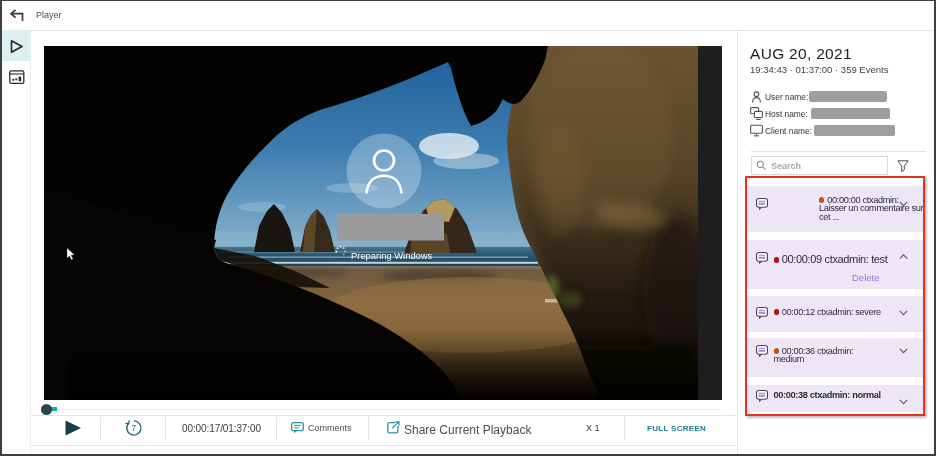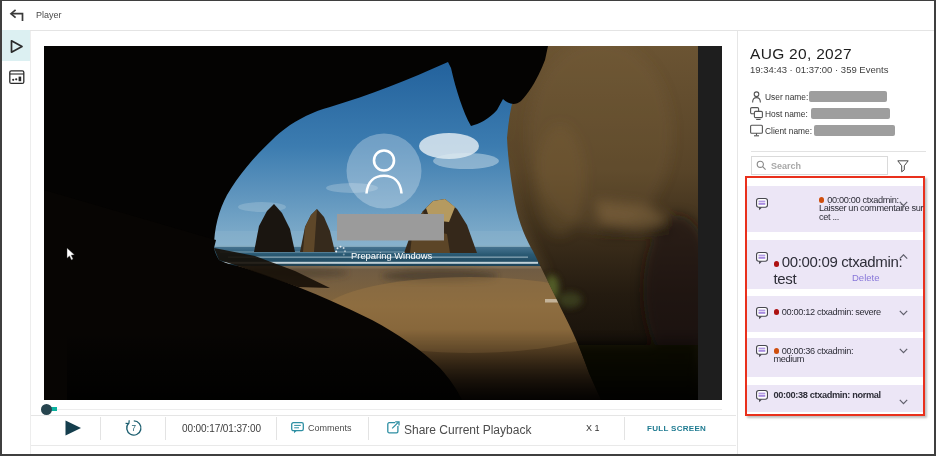--- a/index.html
+++ b/index.html
@@ -178,21 +178,21 @@
     <path d="M8,1.7 H2.2 A1.4,1.4 0 0 0 0.8,3.1 V10.4 A1.4,1.4 0 0 0 2.2,11.8 H9.5 A1.4,1.4 0 0 0 10.9,10.4 V5" fill="none" stroke="#2e8fa3" stroke-width="1.3"></path>
     <path d="M5.2,7.4 L11.5,1.1" fill="none" stroke="#2e8fa3" stroke-width="1.3"></path>
     <path d="M8.2,0.8 L12,0.8 L12,4.4" fill="none" stroke="#2e8fa3" stroke-width="1.3"></path>
   </svg>
   <div class="abs" style="left:404px;top:423px;font-size:12px;color:#4c4c4c;">Share Current Playback</div>
   <div class="abs" style="left:586px;top:423px;font-size:9px;color:#333;">X 1</div>
   <div class="sep" style="left:624px;"></div>
   <div class="abs" style="left:647px;top:423.5px;font-size:8px;font-weight:bold;letter-spacing:0.3px;color:#1f7b91;">FULL SCREEN</div>
 
   <div class="abs" style="left:737px;top:31px;width:199px;height:425px;background:#fff;border-left:1px solid #e6e6e6;"></div>
-  <div class="abs" style="left:750px;top:45px;font-size:15.5px;color:#1d1d1d;letter-spacing:0.3px;">AUG 20, 2027</div>
+  <div class="abs" style="left:750px;top:45px;font-size:15.5px;color:#1d1d1d;letter-spacing:0.3px;">AUG 20, 2021</div>
   <div class="abs" style="left:750px;top:64px;font-size:9.5px;color:#3f3f3f;">19:34:43 · 01:37:00 · 359 Events</div>
 
   <svg class="abs" style="left:751px;top:91px;" width="11" height="12" viewBox="0 0 11 12">
     <circle cx="5.5" cy="3.2" r="2.3" fill="none" stroke="#555" stroke-width="1.1"></circle>
     <path d="M1.6,11.5 C1.6,8 3.3,6.6 5.5,6.6 C7.7,6.6 9.4,8 9.4,11.5" fill="none" stroke="#555" stroke-width="1.1"></path>
   </svg>
   <div class="abs" style="left:765px;top:91.5px;font-size:8.4px;color:#333;">User name:</div>
   <div class="abs" style="left:808.5px;top:91px;width:78px;height:10.5px;background:#9e9e9e;border-radius:2px;"></div>
 
   <svg class="abs" style="left:750px;top:107px;" width="13" height="13" viewBox="0 0 13 13">
@@ -241,21 +241,21 @@
   <svg class="abs" style="left:899px;top:201px;" width="9" height="6" viewBox="0 0 9 6">
       <path d="M0.8,0.8 L4.5,4.7 L8.2,0.8" fill="none" stroke="#60606c" stroke-width="1.2"></path>
     </svg>
 
   <svg class="abs" style="left:756px;top:252px;" width="12" height="13" viewBox="0 0 12 13">
     <rect x="0.55" y="0.55" width="10.9" height="8.7" rx="2.2" fill="#fff" stroke="#47474f" stroke-width="1.1"></rect>
     <rect x="2.5" y="2.6" width="6.8" height="1.8" fill="#b49ce4"></rect>
     <rect x="2.5" y="5.0" width="6.8" height="1.8" fill="#a78bdf"></rect>
     <path d="M2.9,9.3 l0.3,3 l2.7,-2.8 z" fill="#47474f"></path>
   </svg>
-  <div class="abs" style="left:773.5px;top:252.5px;width:130px;font-size:15px;letter-spacing:-0.35px;color:#2e2e38;"><span style="display:inline-block;width:5.3px;height:5.3px;border-radius:50%;background:#ad1111;margin-right:3px;"></span>00:00:09 ctxadmin: test</div>
+  <div class="abs" style="left:773.5px;top:252.5px;width:130px;font-size:11px;letter-spacing:-0.35px;color:#2e2e38;"><span style="display:inline-block;width:5.3px;height:5.3px;border-radius:50%;background:#ad1111;margin-right:3px;"></span>00:00:09 ctxadmin: test</div>
   <svg class="abs" style="left:899px;top:254px;" width="9" height="6" viewBox="0 0 9 6">
       <path d="M0.8,4.7 L4.5,0.8 L8.2,4.7" fill="none" stroke="#60606c" stroke-width="1.2"></path>
     </svg>
   <div class="abs" style="left:852px;top:271.5px;font-size:9.5px;color:#8877d9;">Delete</div>
 
   <svg class="abs" style="left:756px;top:307px;" width="12" height="13" viewBox="0 0 12 13">
     <rect x="0.55" y="0.55" width="10.9" height="8.7" rx="2.2" fill="#fff" stroke="#47474f" stroke-width="1.1"></rect>
     <rect x="2.5" y="2.6" width="6.8" height="1.8" fill="#b49ce4"></rect>
     <rect x="2.5" y="5.0" width="6.8" height="1.8" fill="#a78bdf"></rect>
     <path d="M2.9,9.3 l0.3,3 l2.7,-2.8 z" fill="#47474f"></path>

